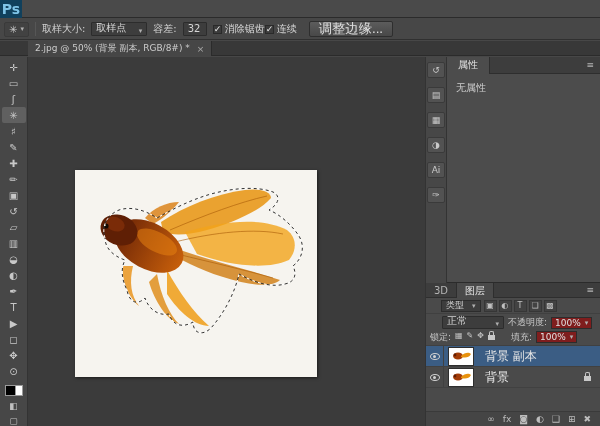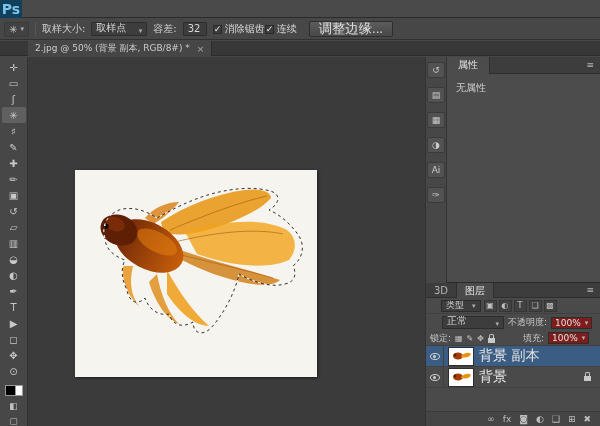--- a/index.html
+++ b/index.html
@@ -70,36 +70,36 @@
   .layers-tabs{height:15px;background:#3d3d3d;display:flex;align-items:center;border-bottom:1px solid #2e2e2e}
   .ltab{padding:0 8px;height:15px;line-height:15px;color:#b5b5b5}
   .ltab.active{background:#4a4a4a;color:#e8e8e8;border-left:1px solid #2e2e2e;border-right:1px solid #2e2e2e}
   .filter-row{height:16px;display:flex;align-items:center;gap:3px;padding:0 15px;border-bottom:1px solid #404040}
   .mini-dd{display:flex;align-items:center;gap:8px;background:#3d3d3d;border:1px solid #2c2c2c;height:12px;
            padding:0 4px;font-size:9px;color:#d0d0d0}
   .filter-icons{display:flex;gap:2px}
   .filter-icon{width:13px;height:12px;display:flex;align-items:center;justify-content:center;font-size:8px;
                color:#c0c0c0;background:#424242;border:1px solid #363636}
   .blend-row{height:17px;display:flex;align-items:center;gap:4px;padding:0 16px}
-  .lock-row{height:15px;display:flex;align-items:center;gap:4px;padding:0 4px;border-bottom:1px solid #404040}
+  .lock-row{height:15px;display:flex;align-items:flex-start;gap:4px;padding:0 4px;border-bottom:1px solid #404040}
   .sm-label{font-size:9px;color:#c8c8c8;white-space:nowrap}
   .sm-box{display:flex;align-items:center;gap:4px;background:#7f1d1d;border:1px solid #2c2c2c;height:12px;
           padding:0 3px;font-size:9px;color:#e0e0e0;white-space:nowrap}
   .lock-icons{display:flex;gap:4px;align-items:center}
   .lk{font-size:8px;color:#c4c4c4}
   .lock-icon{display:inline-block;width:7px;height:5px;background:#c8c8c8;position:relative;margin-top:4px}
   .lock-icon::before{content:"";position:absolute;left:1px;top:-4px;width:3px;height:3px;
                      border:1px solid #c8c8c8;border-bottom:none;border-radius:2px 2px 0 0}
   .layer-row{height:21px;display:flex;align-items:center;border-bottom:1px solid #414141}
   .layer-row.active{background:var(--selection-blue,#3b5d84)}
   .eye-cell{width:18px;height:100%;display:flex;align-items:center;justify-content:center;border-right:1px solid #414141}
   .eye{width:10px;height:7px;border:1px solid #d2d2d2;border-radius:50%;position:relative}
   .eye::after{content:"";position:absolute;left:2.5px;top:1px;width:3px;height:3px;border-radius:50%;background:#d2d2d2}
   .thumb{width:24px;height:17px;background:#fff;margin-left:5px;outline:1px solid #2e2e2e;position:relative;overflow:hidden;flex:none}
-  .layer-name{margin-left:6px;color:#e6e6e6;font-size:14px;white-space:nowrap}
+  .layer-name{margin-left:12px;color:#e6e6e6;font-size:12px;white-space:nowrap}
   .lock-badge{margin-left:auto;margin-right:9px}
   .layers-bottom{position:absolute;left:0;bottom:0;width:100%;height:15px;border-top:1px solid #3a3a3a;
                  display:flex;align-items:center;justify-content:flex-end;gap:8px;padding-right:9px;background:#454545}
   .bicon{font-size:9px;color:#bdbdbd;font-style:normal}
 </style>
 </head>
 <body>
 
 <div class="app">
 
@@ -337,21 +337,21 @@
       </div>
     </div>
     <div class="lock-row">
       <span class="sm-label">锁定:</span>
       <span class="lock-icons">
         <span class="lk">▦</span>
         <span class="lk">✎</span>
         <span class="lk">✥</span>
         <span class="lock-icon"></span>
       </span>
-      <span class="sm-label" style="margin-left:24px">填充:</span>
+      <span class="sm-label" style="margin-left:12px">填充:</span>
       <div class="sm-box">
         <span>100%</span>
         <span class="caret">▾</span>
       </div>
     </div>
 
     <div class="layer-row active">
       <span class="eye-cell">
           <span class="eye"></span>
         </span>

